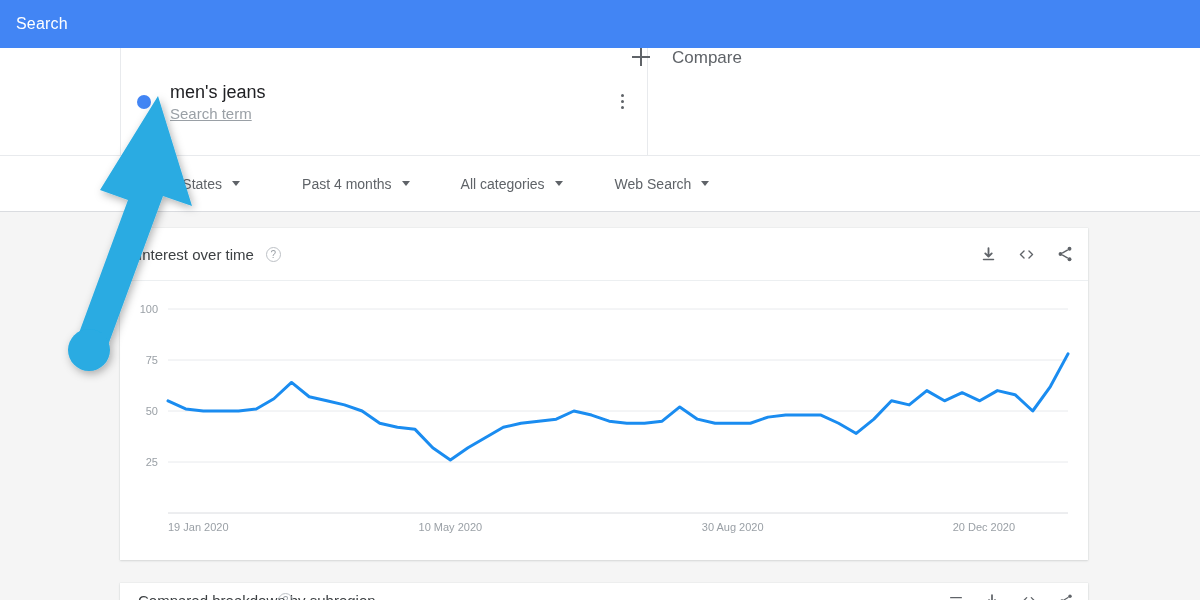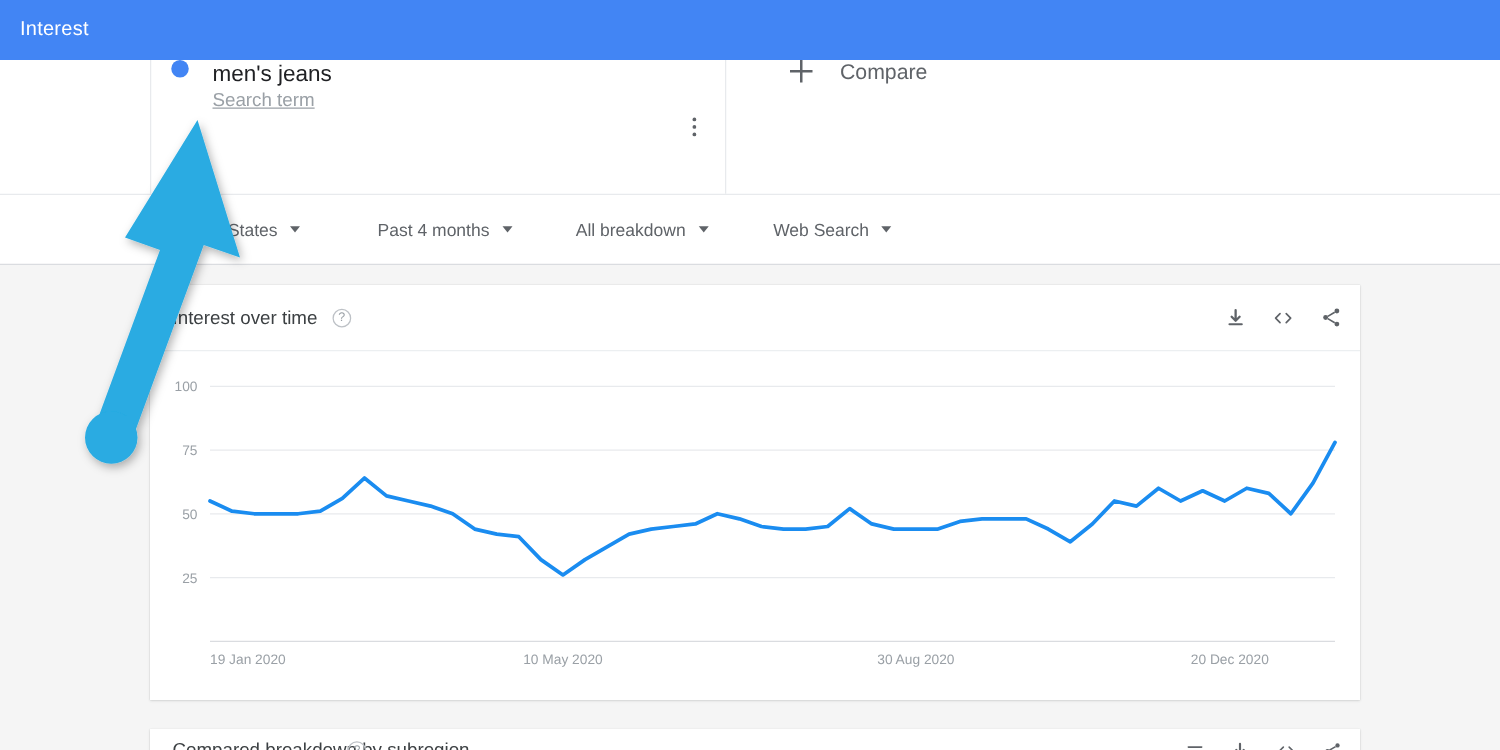--- a/index.html
+++ b/index.html
@@ -27,24 +27,24 @@
 
   
   .searchband {
     position: absolute; left: 0; top: 48px;
     width: 1200px; height: 108px;
     background: #ffffff;
     border-bottom: 1px solid #e8eaed;
   }
   .term-cell {
     position: absolute; left: 120px; top: 0;
-    width: 461px; height: 107px;
+    width: 528px; height: 107px;
     border-left: 1px solid #e8eaed;
     border-right: 1px solid #e8eaed;
-    display: flex; 
+    display: flex; align-items: center;
   }
   .term-dot {
     width: 14px; height: 14px; border-radius: 50%;
     background: #4285f4;
     margin-left: 16px;
     flex: 0 0 auto;
   }
   .term-text { margin-left: 19px; }
   .term-name {
     font-size: 18px; color: #202124; line-height: 22px;
@@ -155,21 +155,21 @@
     width: 1200px; height: 600px;
     pointer-events: none;
   }
 </style>
 </head>
 <body>
 
 <div id="root">
 
   <div class="appbar">
-    <span class="appbar-title">Interest</span>
+    <span class="appbar-title">Search</span>
   </div>
 
   <div class="searchband">
 
     <div class="term-cell">
       <span class="term-dot"></span>
       <span class="term-text">
         <span class="term-name" style="display:block">men's jeans</span>
         <span class="term-sub" style="display:block">Search term</span>
       </span>
@@ -189,21 +189,21 @@
   <div class="filterbar">
     <div class="filter" style="margin-left:138px">
       <span>United States</span>
       <span class="caret"></span>
     </div>
     <div class="filter" style="margin-left:62px">
       <span>Past 4 months</span>
       <span class="caret"></span>
     </div>
     <div class="filter" style="margin-left:51px">
-      <span>All breakdown</span>
+      <span>All categories</span>
       <span class="caret"></span>
     </div>
     <div class="filter" style="margin-left:52px">
       <span>Web Search</span>
       <span class="caret"></span>
     </div>
   </div>
 
   <div class="card">
 

